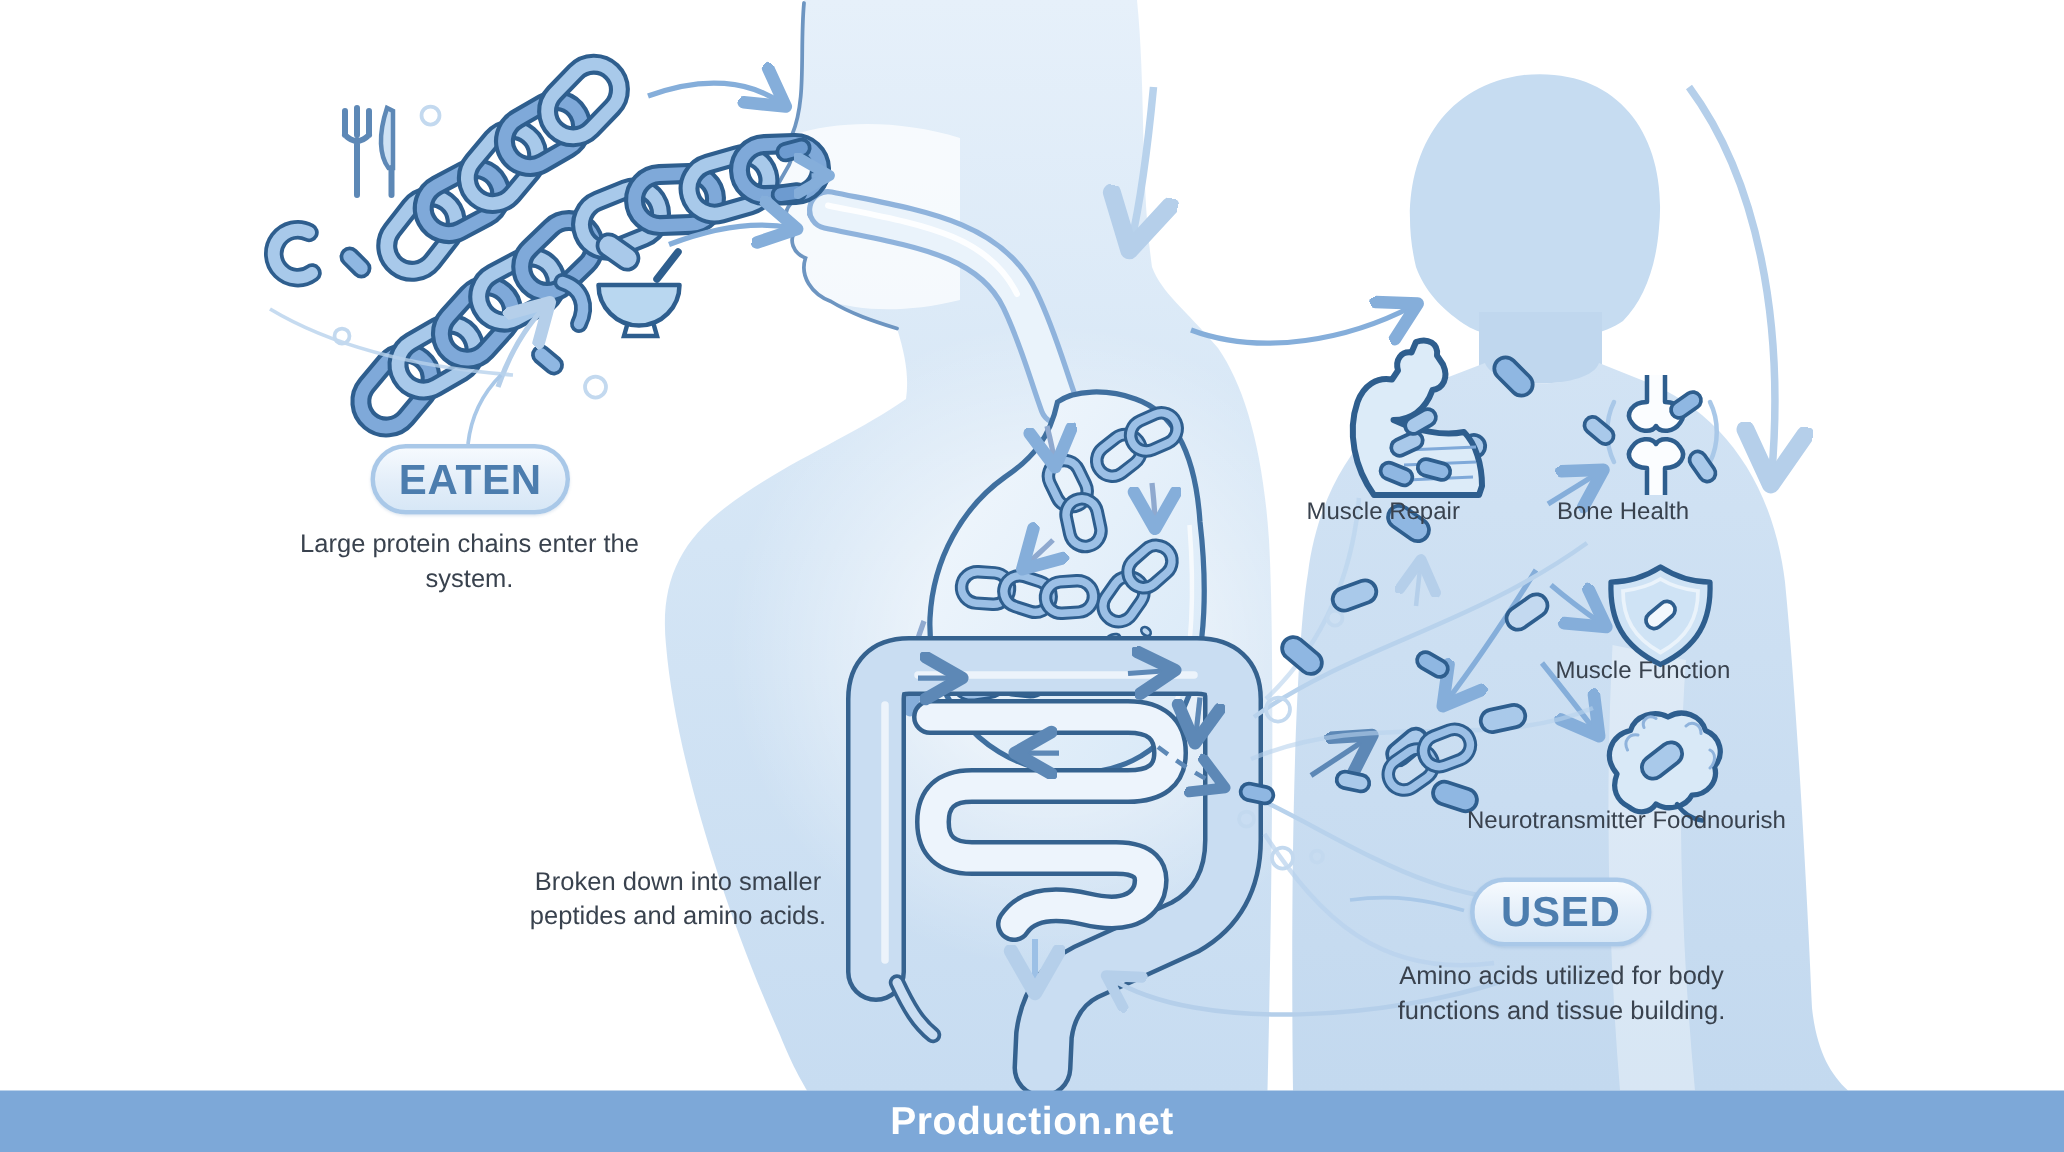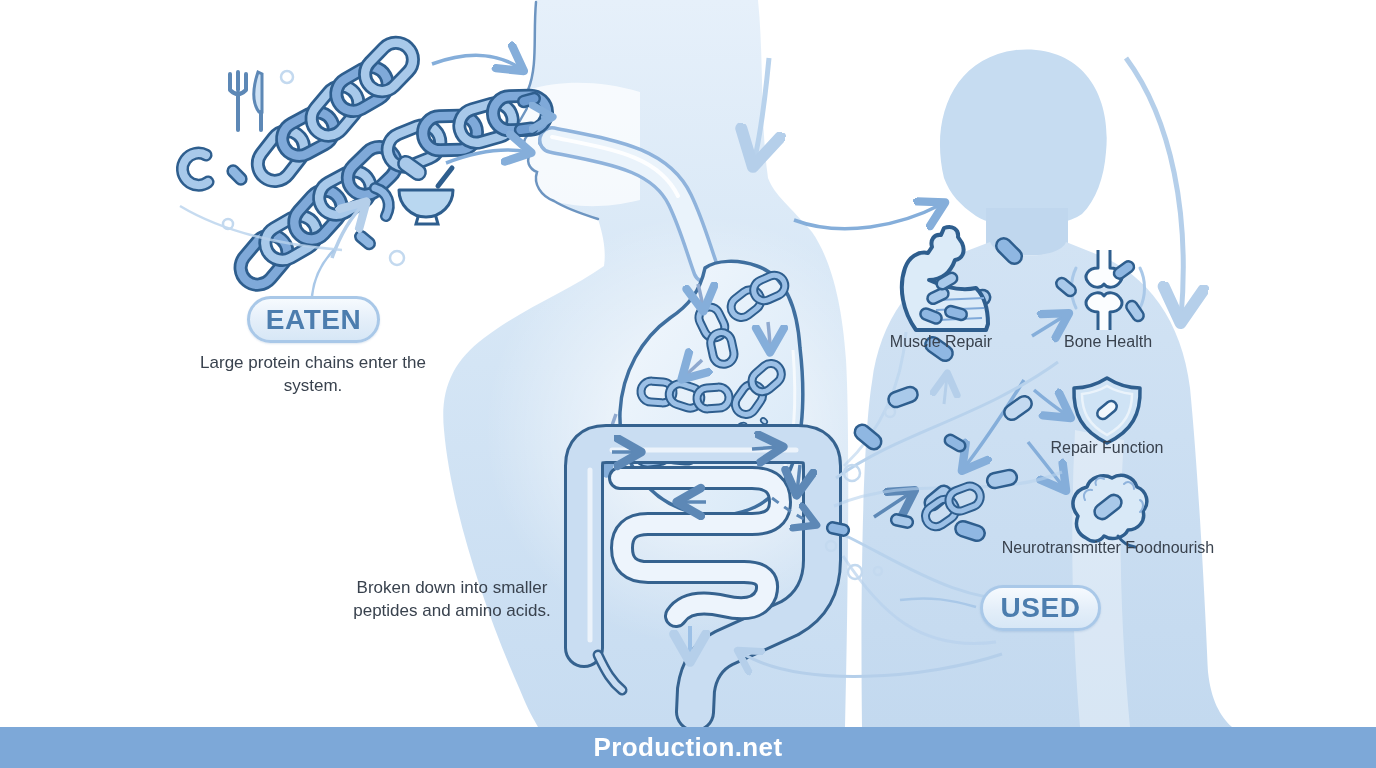--- a/index.html
+++ b/index.html
@@ -7,21 +7,21 @@
           font-family:"Liberation Sans", sans-serif;background:#ffffff;}
   svg.scene{position:absolute;left:0;top:0;width:1376px;height:768px;}
   .badge{position:absolute;box-sizing:border-box;border:3px solid #a9c8e8;
          border-radius:26px;background:linear-gradient(180deg,#f6fafe 0%,#e3eef9 55%,#d7e7f6 100%);
          color:#4c7dae;font-weight:bold;font-size:28px;letter-spacing:.5px;
          display:flex;align-items:center;justify-content:center;
          box-shadow:0 1px 2px rgba(80,120,170,.18);}
   .desc{position:absolute;color:#39424e;font-size:17px;line-height:23px;
         text-align:center;}
   .blabel{position:absolute;color:#39424e;font-size:16px;line-height:18px;
-          text-align:center;}
+          text-align:left;}
   .footer{position:absolute;left:0;top:727px;width:1376px;height:41px;
           background:#7da8d8;display:flex;align-items:center;justify-content:center;
           color:#ffffff;font-size:26px;font-weight:bold;letter-spacing:.4px;}
 </style>
 </head>
 <body>
 
 <div class="canvas">
 
 <svg class="scene" viewBox="0 0 1376 768">
@@ -287,23 +287,24 @@
     <path d="M 900,600 C 930,596 952,600 976,607"></path>
   </g>
 </svg>
 
 <div class="badge" style="left:247px;top:296px;width:133px;height:47px;">EATEN</div>
 <div class="desc" style="left:188px;top:351px;width:250px;">Large protein chains enter the system.</div>
 
 <div class="desc" style="left:327px;top:576px;width:250px;">Broken down into smaller peptides and amino acids.</div>
 
 <div class="badge" style="left:980px;top:585px;width:121px;height:46px;">USED</div>
+<div class="desc" style="left:906px;top:639px;width:270px;">Amino acids utilized for body functions and tissue building.</div>
 
 <div class="blabel" style="left:871px;top:333px;width:140px;">Muscle Repair</div>
 <div class="blabel" style="left:1038px;top:333px;width:140px;">Bone Health</div>
-<div class="blabel" style="left:1037px;top:439px;width:140px;">Repair Function</div>
+<div class="blabel" style="left:1037px;top:439px;width:140px;">Muscle Function</div>
 <div class="blabel" style="left:978px;top:539px;width:260px;">Neurotransmitter Foodnourish</div>
 
 <div class="footer">
   <span>Production.net</span>
 </div>
 
 </div>
 
 </body></html>

